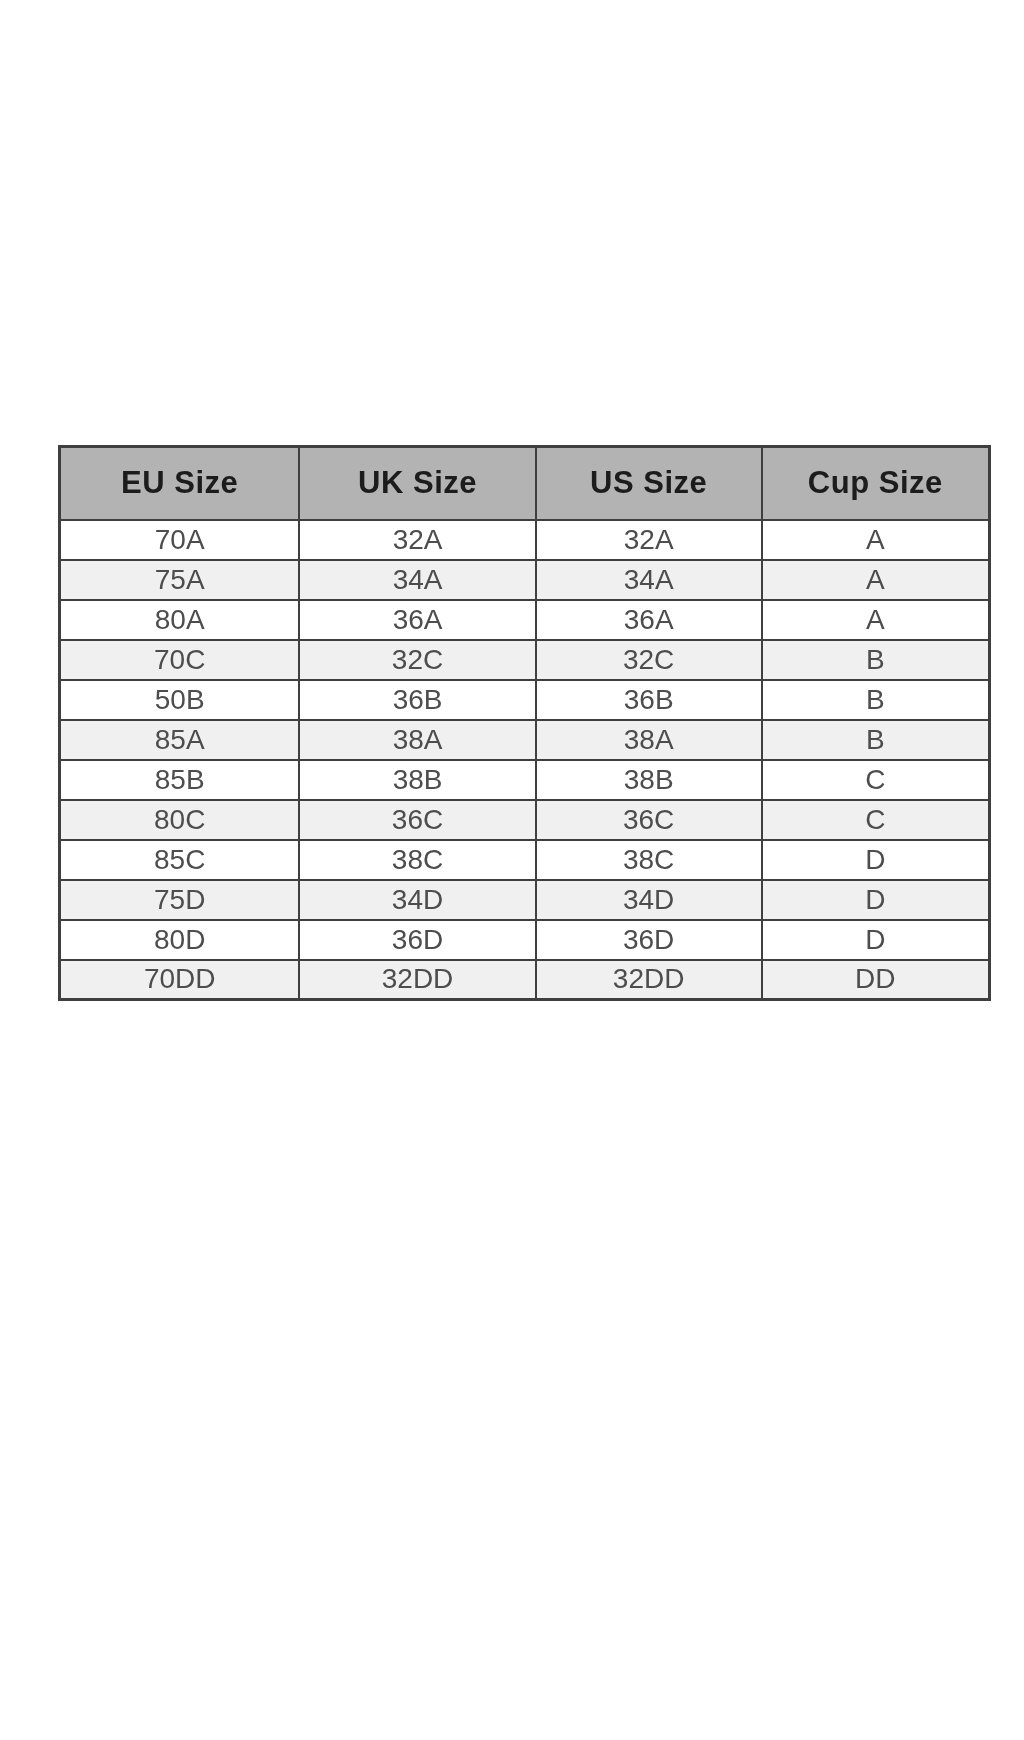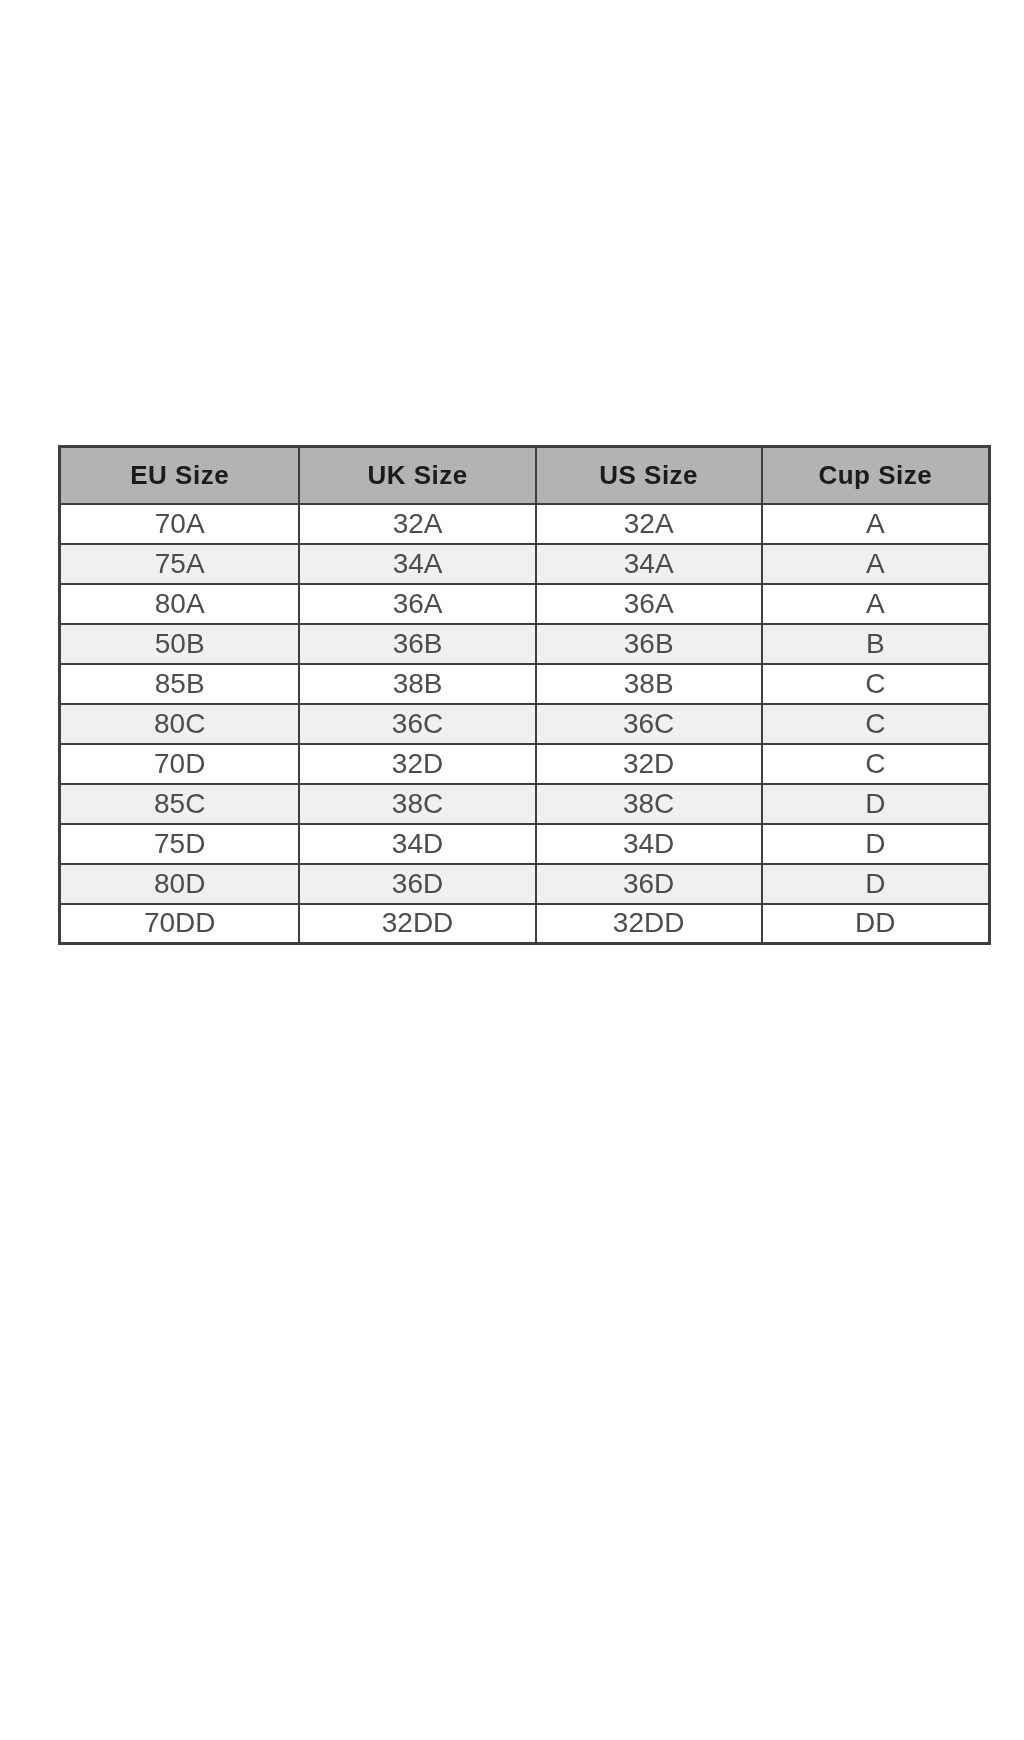--- a/index.html
+++ b/index.html
@@ -36,22 +36,22 @@
     table-layout: fixed;
     border: 3px solid var(--border);
   }
   col.c1 { width: 25.8%; }
   col.c2 { width: 25.4%; }
   col.c3 { width: 24.3%; }
   col.c4 { width: 24.5%; }
   table.size-table th {
     background: var(--header-bg);
     border: 2px solid var(--border);
-    height: 57px;
-    font-size: 26px;
+    height: 73px;
+    font-size: 31px;
     font-weight: bold;
     color: var(--header-text);
     text-align: center;
     vertical-align: middle;
     letter-spacing: 0.5px;
   }
   table.size-table td {
     border: 2px solid var(--border);
     height: 40px;
     font-size: 28px;
@@ -100,51 +100,57 @@
     <td>A</td>
   </tr>
 
   <tr>
     <td>80A</td>
     <td>36A</td>
     <td>36A</td>
     <td>A</td>
   </tr>
 
+  <tr>
+    <td>70C</td>
+    <td>32C</td>
+    <td>32C</td>
+    <td>B</td>
+  </tr>
 
 
   <tr>
     <td>50B</td>
     <td>36B</td>
     <td>36B</td>
     <td>B</td>
   </tr>
 
+  <tr>
+    <td>85A</td>
+    <td>38A</td>
+    <td>38A</td>
+    <td>B</td>
+  </tr>
 
   <tr>
     <td>85B</td>
     <td>38B</td>
     <td>38B</td>
     <td>C</td>
   </tr>
 
 
   <tr>
     <td>80C</td>
     <td>36C</td>
     <td>36C</td>
     <td>C</td>
   </tr>
 
-  <tr>
-    <td>70D</td>
-    <td>32D</td>
-    <td>32D</td>
-    <td>C</td>
-  </tr>
 
   <tr>
     <td>85C</td>
     <td>38C</td>
     <td>38C</td>
     <td>D</td>
   </tr>
 
   <tr>
     <td>75D</td>

